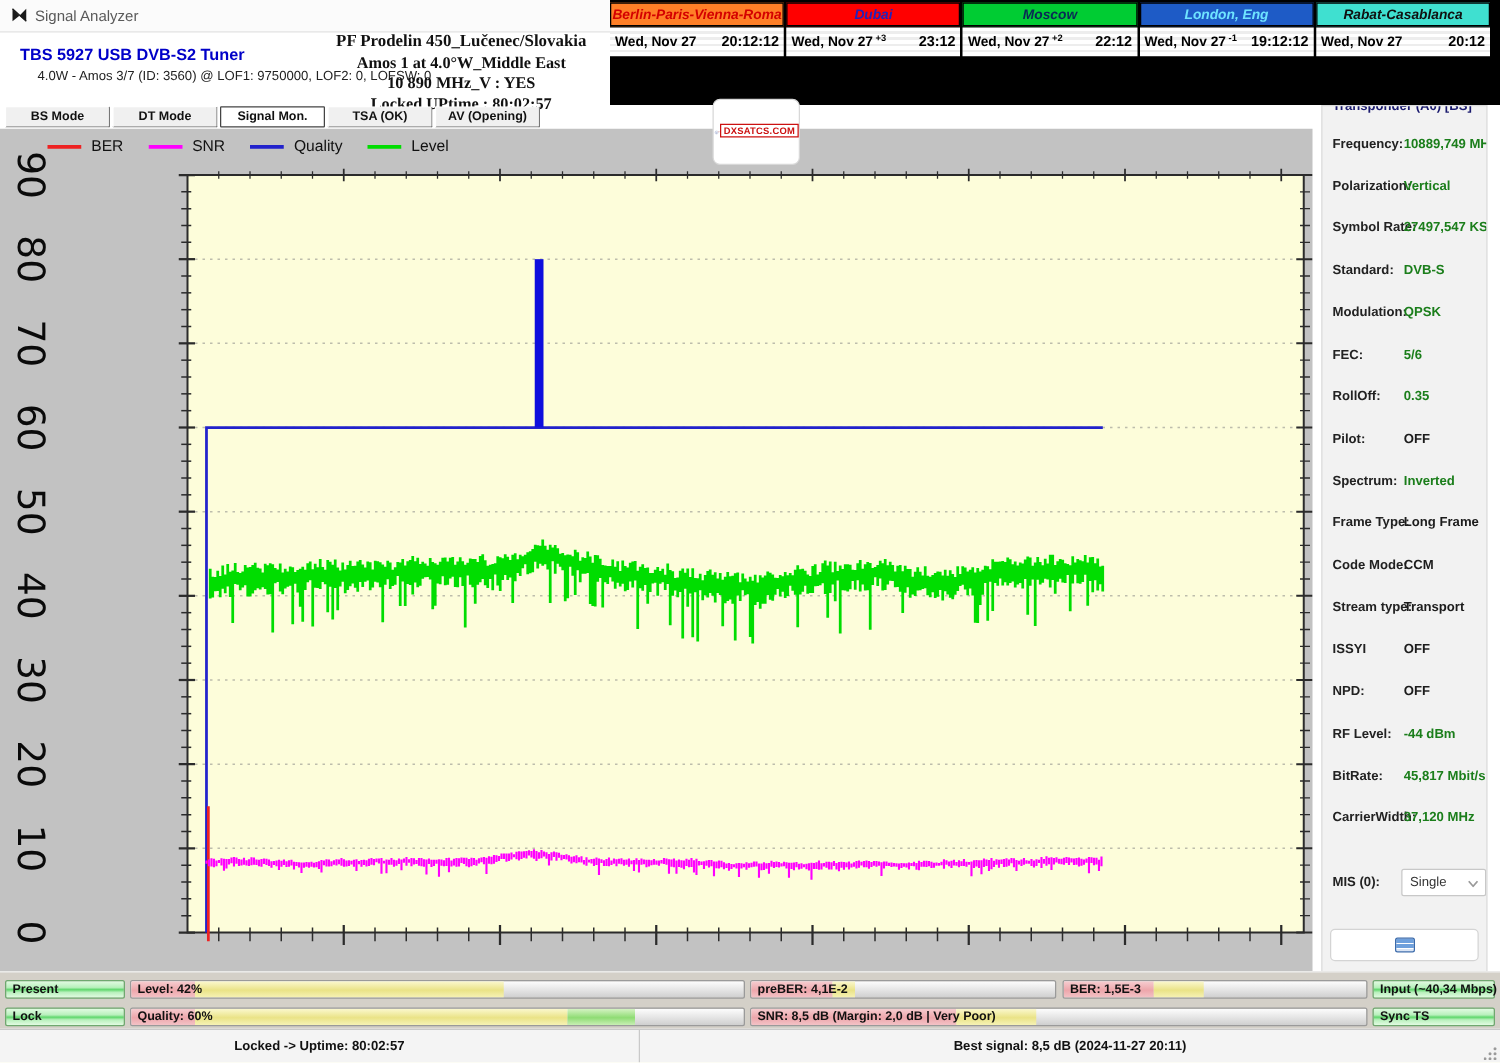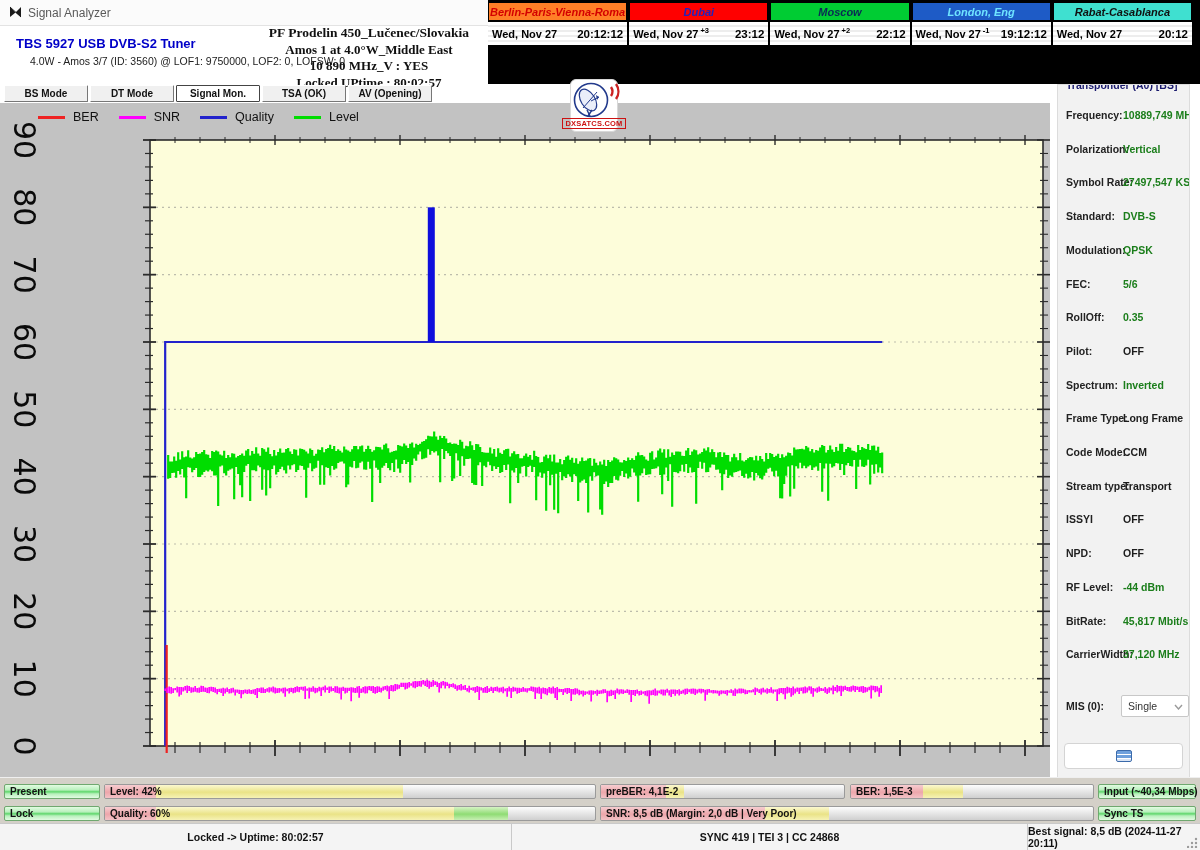--- a/index.html
+++ b/index.html
@@ -51,22 +51,22 @@
 
   
   #chart-panel { left:0; top:103px; width:1050px; height:674px; background:#C2C2C2; }
   #legend { position:absolute; left:38px; top:7px; display:flex; gap:20px; z-index:3; }
   .leg-item { display:flex; align-items:center; gap:8px; }
   .leg-swatch { width:27px; height:3px; }
   .leg-label { font-size:12.5px; color:#111; }
   #chart-svg { position:absolute; left:0; top:0; }
 
   
-  #logo { left:570px; top:79px; width:48px; height:53px; background:#fff; border:1px solid #D8D8D8;
-          border-radius:6px; z-index:5; display:flex; flex-direction:column; align-items:center; }
+  #logo { left:570px; top:79px; width:70px; height:53px; background:#fff; border:1px solid #D8D8D8;
+          border-radius:6px; z-index:5; display:flex; flex-direction:row; align-items:center; }
   #logo-text { font-size:7.5px; font-weight:bold; color:#CC1111; border:1px solid #CC1111; padding:0 2px;
                line-height:9px; margin-top:-2px; letter-spacing:0.2px; }
 
   
   #tp-panel { left:1057px; top:84px; width:133px; height:694px; background:#F2F2F2;
               border:1px solid #DCDCDC; overflow:hidden; }
   #tp-title { position:absolute; left:8px; top:-6px; font-size:10.5px; font-weight:bold; color:#1A1A6E; white-space:nowrap; }
   .tp-row { position:absolute; left:8px; right:4px; height:14px; font-size:10.5px; white-space:nowrap; }
   .tp-label { position:absolute; left:0; color:#222; font-weight:600; }
   .tp-value { position:absolute; left:57px; font-weight:bold; }
@@ -527,21 +527,20 @@
         <div class="seg seg-pink" style="left: 0px; width: 164.15px;"></div>
         <div class="seg seg-yellow" style="left: 164.15px; width: 63.7px;"></div>
         <span class="bar-label">SNR: 8,5 dB (Margin: 2,0 dB | Very Poor)</span>
       </div>
     <div class="badge badgeR">Sync TS</div>
   </div>
 </div>
 
 <div class="abs" id="statusbar">
   <div class="sb-cell" id="sb-0">Locked -&gt; Uptime: 80:02:57</div>
-  <div class="sb-cell" id="sb-1">SYNC 419 | TEI 3 | CC 24868</div>
   <div class="sb-cell" id="sb-2">Best signal: 8,5 dB (2024-11-27 20:11)</div>
   <svg class="abs" id="grip" width="11" height="11">
     <g fill="#9a9a9a">
         <circle cx="9" cy="2" r="1.2"></circle>
         <circle cx="9" cy="6" r="1.2"></circle>
         <circle cx="9" cy="10" r="1.2"></circle>
     <circle cx="5" cy="6" r="1.2"></circle>
         <circle cx="5" cy="10" r="1.2"></circle>
         <circle cx="1" cy="10" r="1.2"></circle>
       </g>

